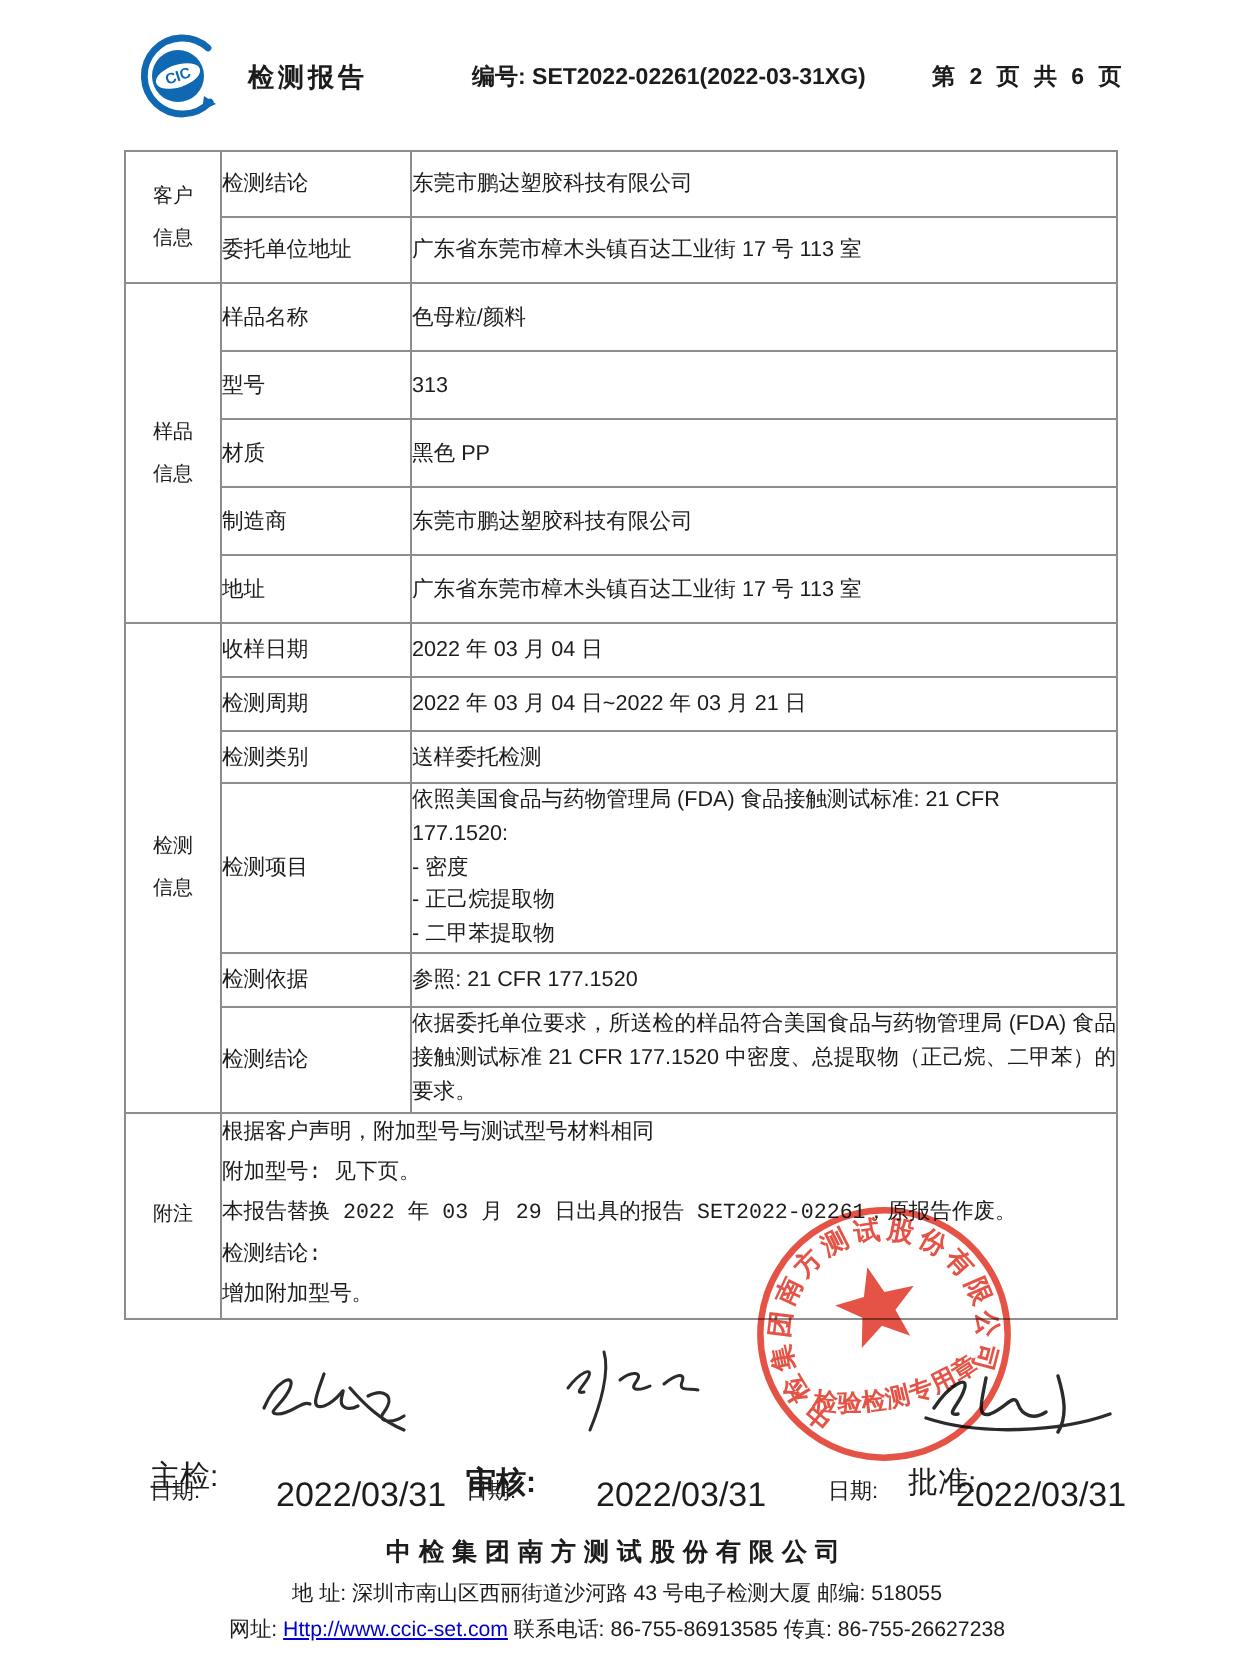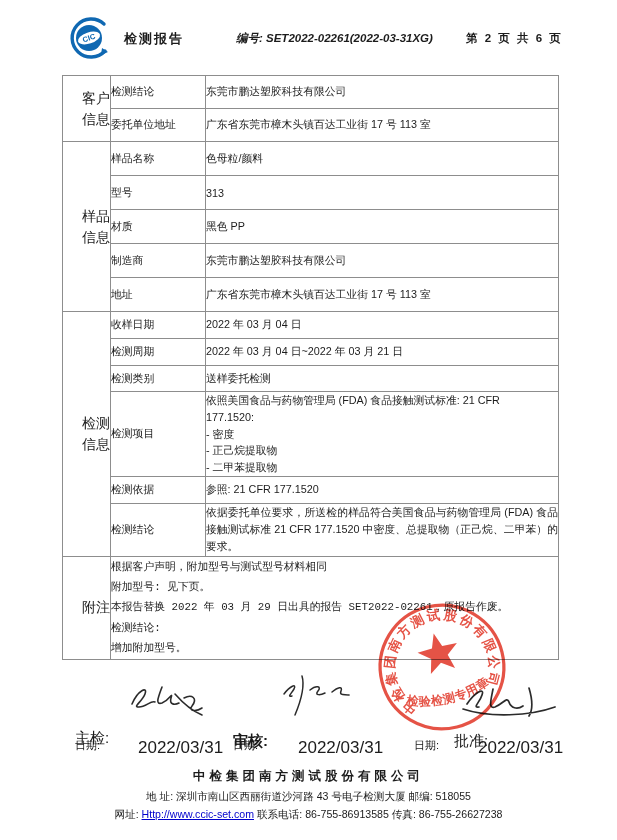--- a/index.html
+++ b/index.html
@@ -2,28 +2,28 @@
 <html><head>
 <meta charset="utf-8">
 <style>
   html,body{margin:0;padding:0;background:#ffffff;}
   .page{position:relative;width:617px;height:840px;background:#fff;
         font-family:"Liberation Sans",sans-serif;color:#1c1c1c;overflow:hidden;}
 
   
   .logo{position:absolute;left:63px;top:16px;}
   .report-title{position:absolute;left:124px;top:30px;font-size:13px;font-weight:bold;letter-spacing:2px;}
-  .report-no{position:absolute;left:236px;top:31px;font-size:11.5px;font-weight:bold;font-style:italic;}
+  .report-no{position:absolute;left:236px;top:31px;font-size:11.5px;font-weight:bold;}
   .page-info{position:absolute;left:466px;top:31px;font-size:11.5px;font-weight:bold;letter-spacing:2px;}
 
   
   table.info{position:absolute;left:62px;top:75px;width:496px;border-collapse:collapse;
              table-layout:fixed;font-size:10.8px;}
   table.info td{border:1px solid #8d8d8d;vertical-align:middle;padding:0;}
-  td.sec{text-align:right;line-height:21px;font-size:14px;}
+  td.sec{text-align:center;line-height:21px;font-size:10px;}
   td.lbl{padding-left:9px;}
   td.val{padding-left:12px;padding-right:10px;}
   .rh33{height:33px}.rh34{height:34px}.rh27{height:27px}.rh26{height:26px}
   .rh84{height:84px}.rh52{height:52px}.rh103{height:103px}
   .val .ln{line-height:16.8px;}
   td.just{text-align:justify;line-height:17.2px;padding-top:3px;padding-bottom:3px;}
   td.note{vertical-align:top;padding-top:4px;}
   .note .ln{line-height:20.4px;font-family:Liberation Mono, monospace;}
 
   

